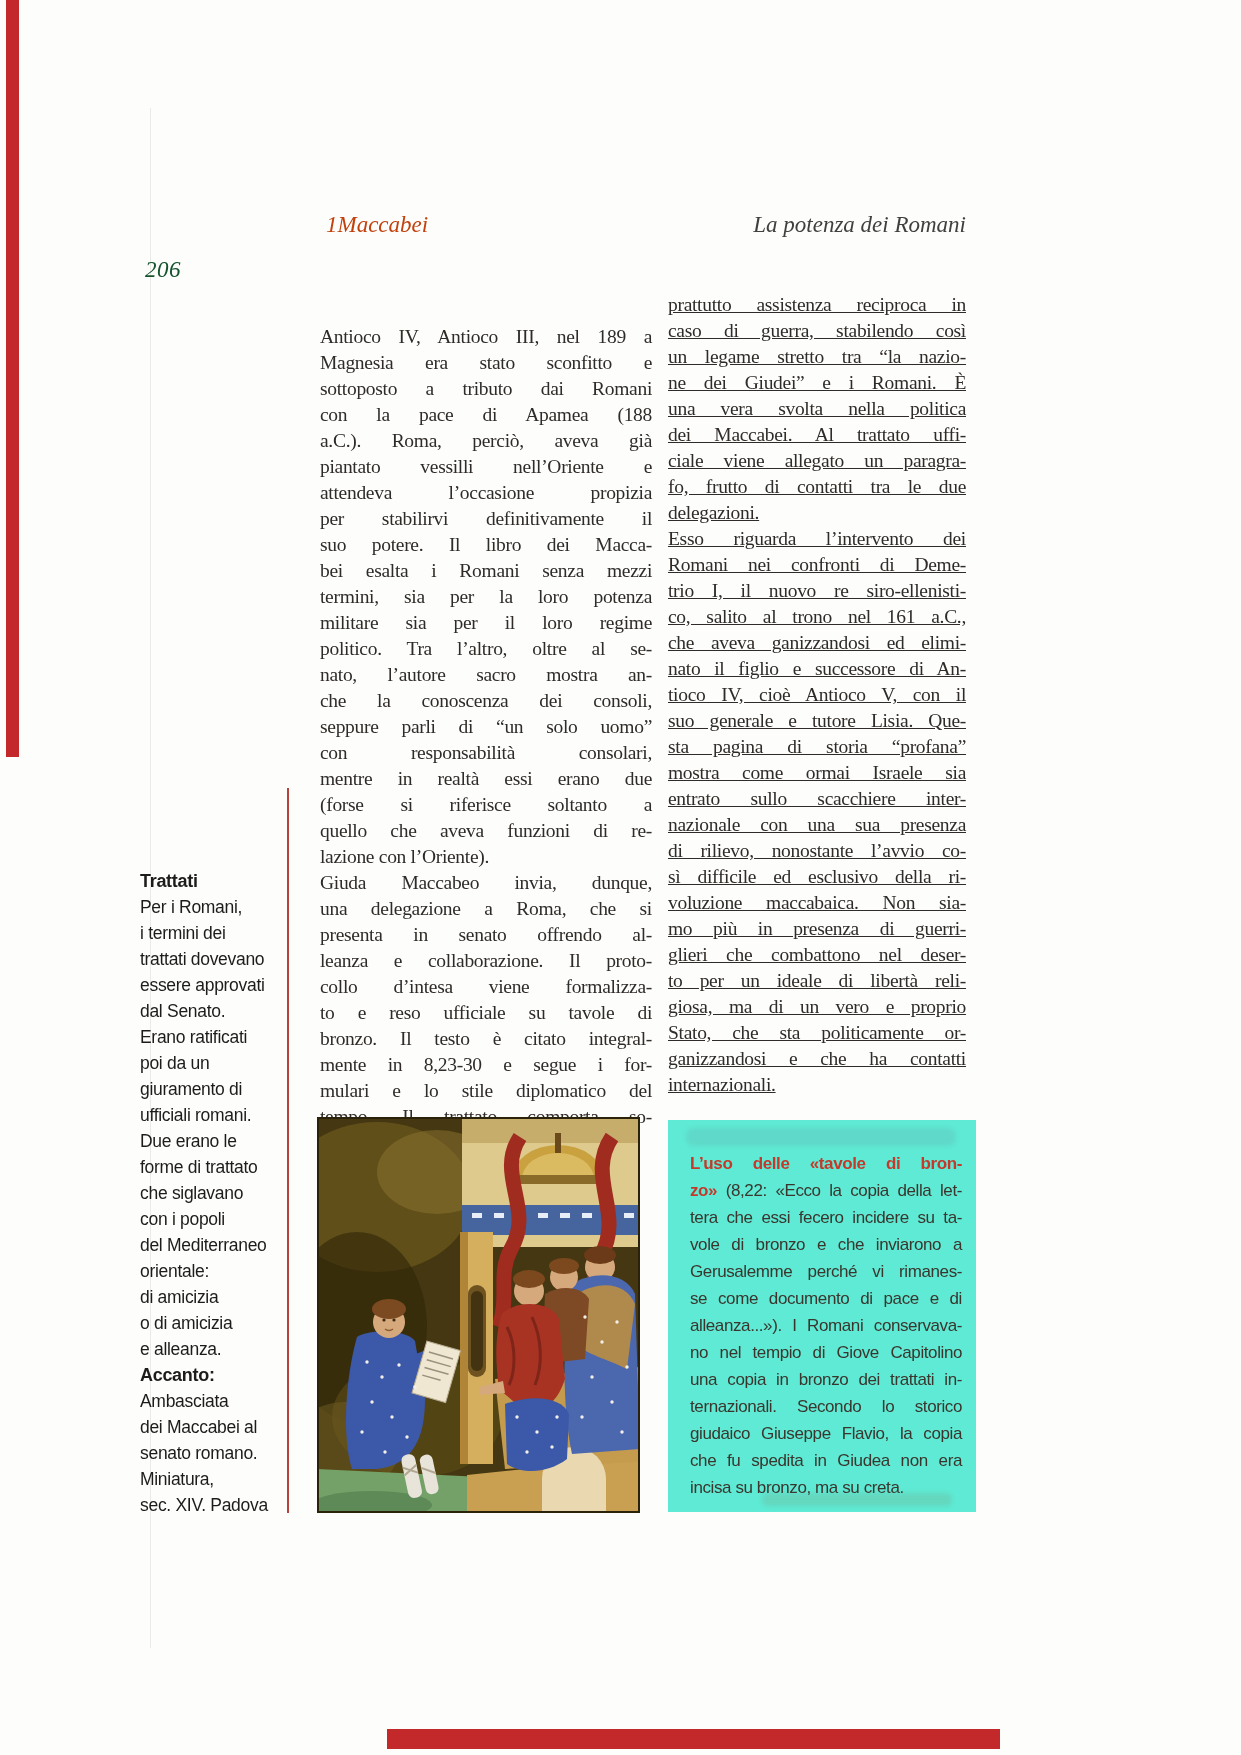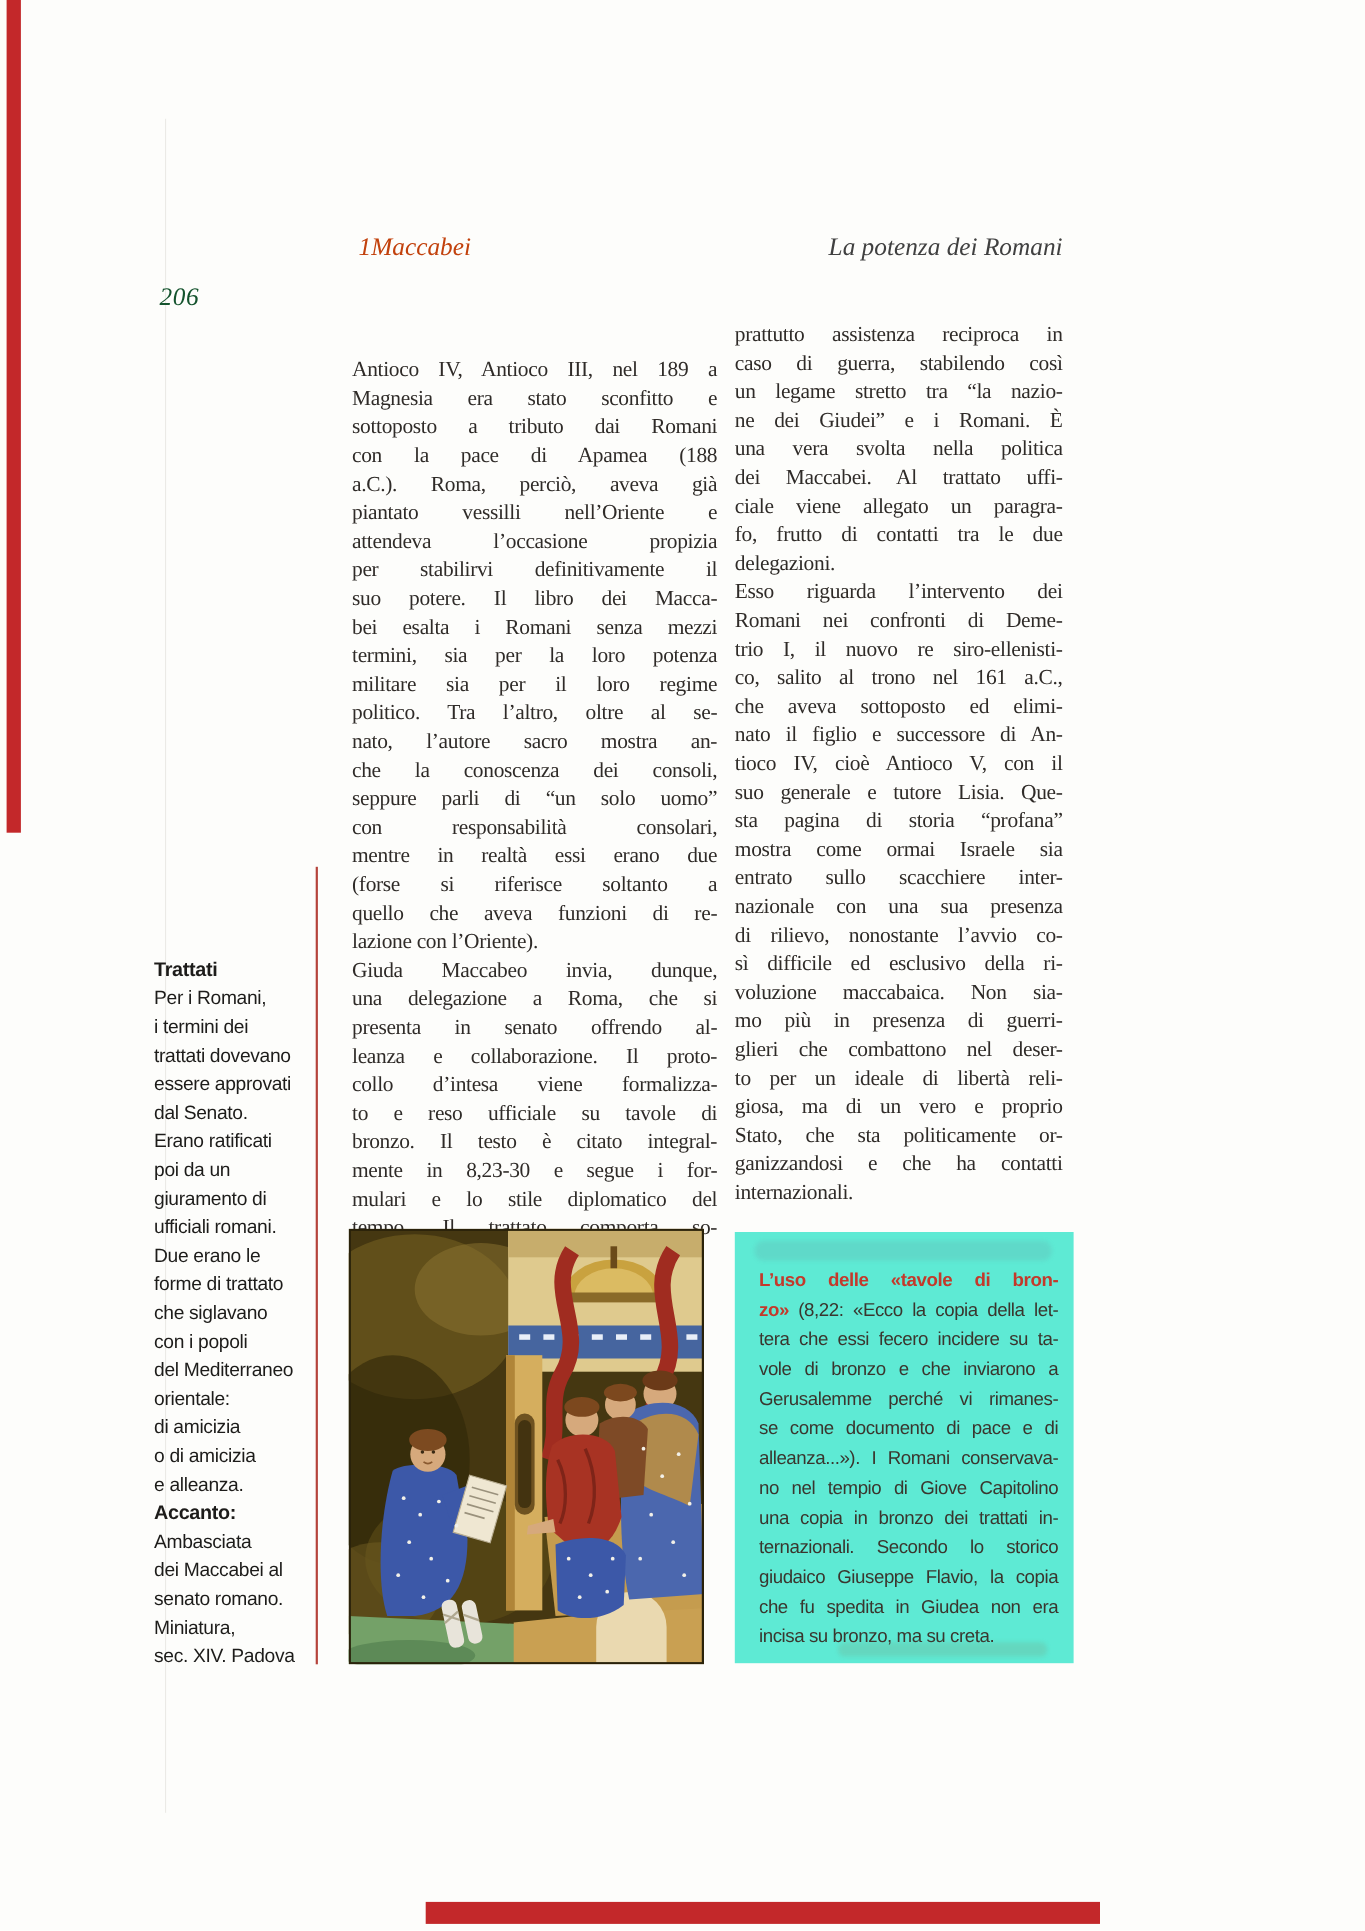--- a/index.html
+++ b/index.html
@@ -15,21 +15,21 @@
   
   .pagenum{position:absolute;left:145px;top:212px;font-style:italic;font-size:23px;color:#14532d;letter-spacing:.5px;margin-top:45px;}
   .booklabel{position:absolute;left:326px;top:212px;font-style:italic;font-size:23px;color:#c2410c;}
   .runtitle{position:absolute;right:275px;top:212px;font-style:italic;font-size:23px;color:#404040;margin-left:28px;}
 
   
   .col{position:absolute;top:292px;font-size:19.5px;line-height:26px;letter-spacing:-.3px;}
   .col .line{text-align:justify;text-align-last:justify;}
   .col .line.end{text-align-last:left;}
   .col1{left:320px;width:332px;margin-top:32px;}
-  .col2{left:668px;width:298px;}
+  .col2{left:668px;width:298px;text-decoration:underline;}
 
   
   .sidebar{position:absolute;left:140px;top:868px;width:148px;
     font-family:"Liberation Sans","DejaVu Sans",sans-serif;font-size:17.5px;line-height:26px;
     letter-spacing:-.3px;color:#1d1c1a;white-space:nowrap;}
   .sidebar .line.bold{font-weight:bold;font-size:18px;}
 
   .red-rule{position:absolute;left:287px;top:788px;width:2px;height:725px;background:#b5433b;}
 
   
@@ -101,21 +101,21 @@
       <div class="line">ne dei Giudei” e i Romani. È</div>
       <div class="line">una vera svolta nella politica</div>
       <div class="line">dei Maccabei. Al trattato uffi-</div>
       <div class="line">ciale viene allegato un paragra-</div>
       <div class="line">fo, frutto di contatti tra le due</div>
       <div class="line end">delegazioni.</div>
       <div class="line">Esso riguarda l’intervento dei</div>
       <div class="line">Romani nei confronti di Deme-</div>
       <div class="line">trio I, il nuovo re siro-ellenisti-</div>
       <div class="line">co, salito al trono nel 161 a.C.,</div>
-      <div class="line">che aveva sottoposto ed elimi-</div>
+      <div class="line">che aveva ganizzandosi ed elimi-</div>
       <div class="line">nato il figlio e successore di An-</div>
       <div class="line">tioco IV, cioè Antioco V, con il</div>
       <div class="line">suo generale e tutore Lisia. Que-</div>
       <div class="line">sta pagina di storia “profana”</div>
       <div class="line">mostra come ormai Israele sia</div>
       <div class="line">entrato sullo scacchiere inter-</div>
       <div class="line">nazionale con una sua presenza</div>
       <div class="line">di rilievo, nonostante l’avvio co-</div>
       <div class="line">sì difficile ed esclusivo della ri-</div>
       <div class="line">voluzione maccabaica. Non sia-</div>

